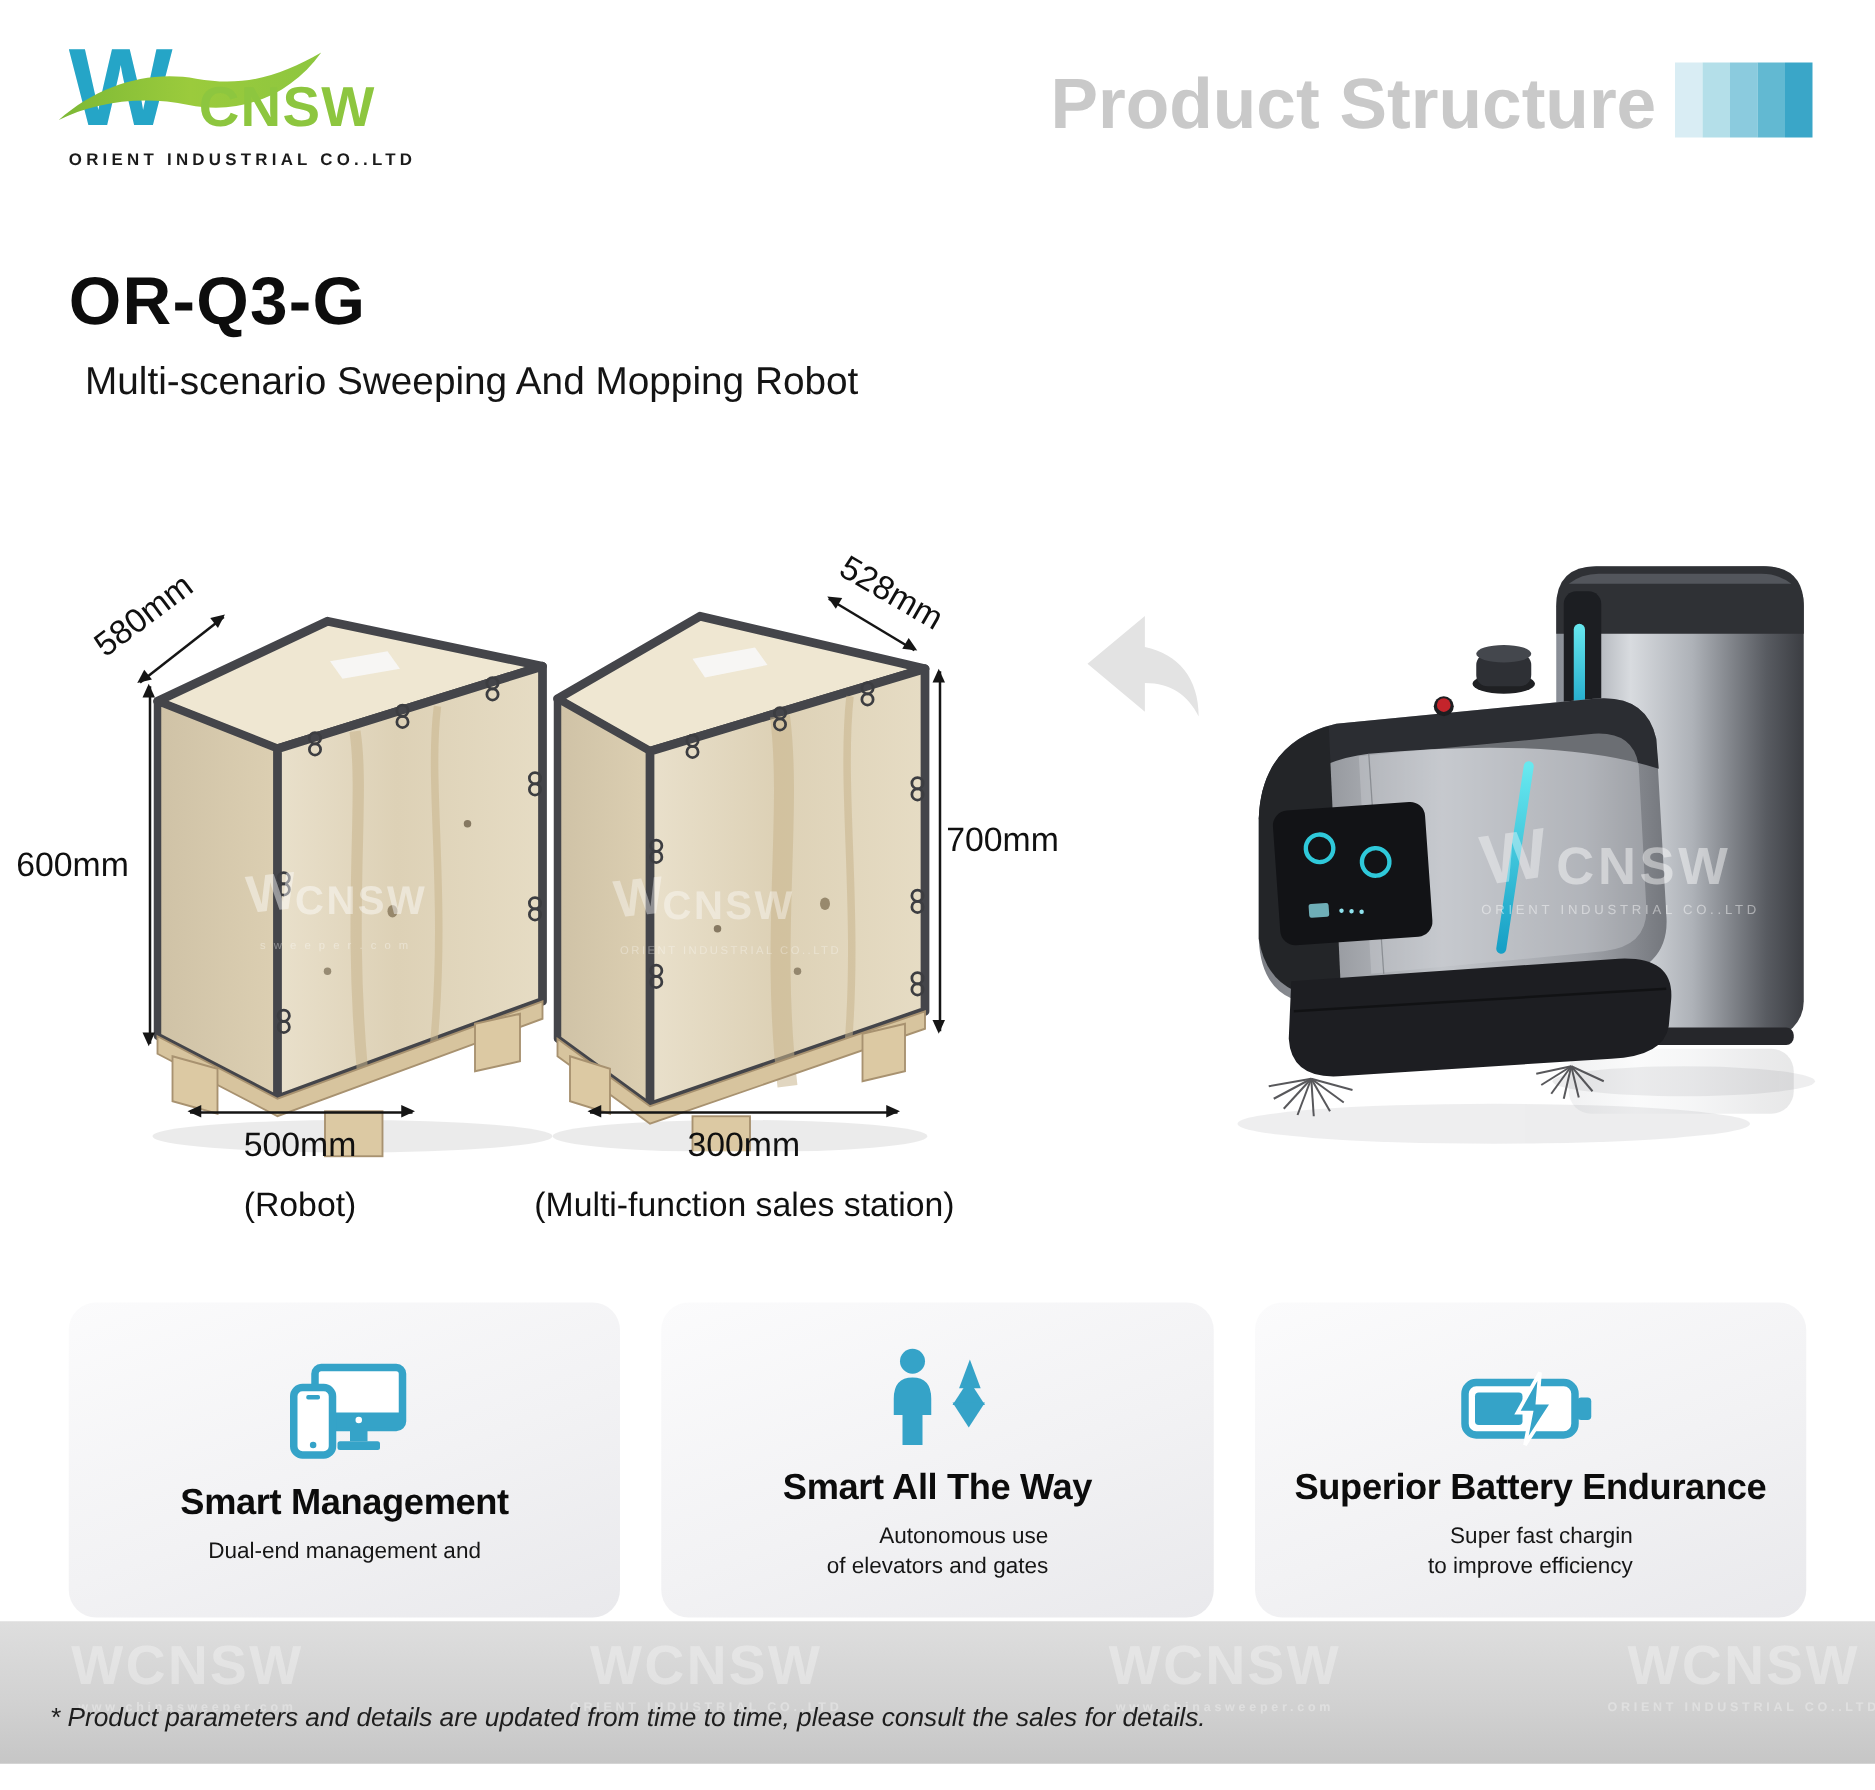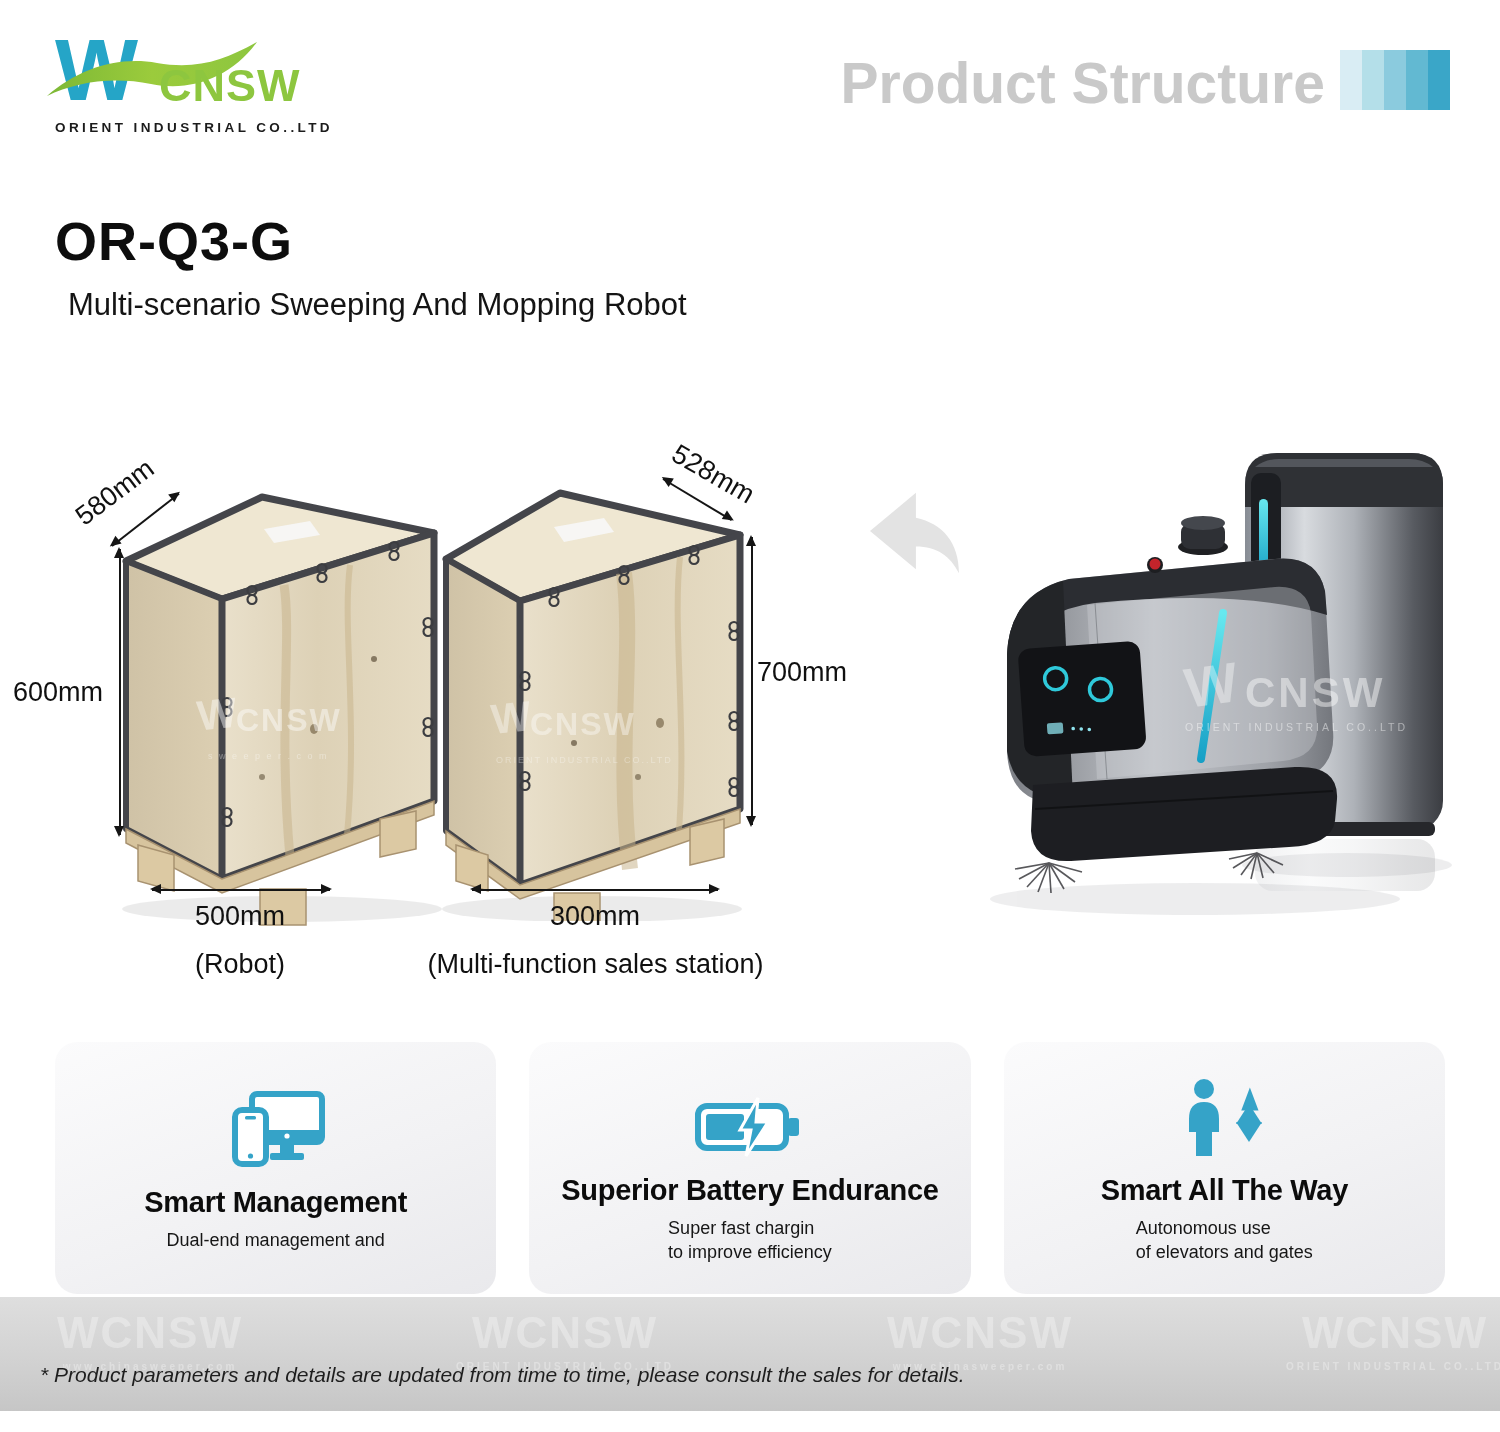--- a/index.html
+++ b/index.html
@@ -38,21 +38,21 @@
   .arrow-v::before{content:"";position:absolute;top:-2px;left:-7px;
     border-left:5.5px solid transparent;border-right:5.5px solid transparent;border-bottom:11px solid #151515;}
   .arrow-v::after{content:"";position:absolute;bottom:-2px;left:-7px;
     border-left:5.5px solid transparent;border-right:5.5px solid transparent;border-top:11px solid #151515;}
   .clip circle{fill:none;stroke:#3c3d41;stroke-width:2.2px;}
   .grain{fill:none;stroke:#c9b48c;opacity:.55;}
   
   .features{display:flex;gap:33px;padding:0 55px;margin-top:23px;}
   .card{flex:1;height:252px;border-radius:22px;box-sizing:border-box;
     background:linear-gradient(160deg,#fbfbfc 0%,#f2f2f4 55%,#e9e9ec 100%);
-    display:flex;flex-direction:column;align-items:center;justify-content:center;text-align:left;}
+    display:flex;flex-direction:column;align-items:center;justify-content:center;text-align:right;}
   .card-icon{height:86px;display:flex;align-items:flex-end;justify-content:center;margin-bottom:16px;}
   .card-title{margin:0;font-size:29px;font-weight:800;color:#0c0c0c;letter-spacing:-.3px;}
   .card-desc{margin:10px 0 0 0;font-size:18px;color:#161616;line-height:1.32;}
   
   .footer{position:relative;height:114px;margin-top:3px;overflow:hidden;
     background:linear-gradient(180deg,#dedede 0%,#d2d2d2 55%,#c6c6c6 100%);padding-left:36px;}
   .footer-note{position:absolute;left:40px;top:50%;transform:translateY(-50%);
     font-size:21px;font-style:italic;color:#1e1e1e;white-space:nowrap;}
   .wm{position:absolute;top:12px;width:330px;color:#ffffff;opacity:.32;text-align:center;pointer-events:none;}
   .wm .wm-brand{font-size:44px;font-weight:800;letter-spacing:2px;line-height:1.1;}
@@ -334,46 +334,46 @@
         <circle cx="24.5" cy="68" r="2.6" fill="#35a3c8"></circle>
       </svg>
     </div>
     <h3 class="card-title">Smart Management</h3>
     <p class="card-desc"><span>Dual-end management and</span><br>
       </p>
   </div>
 
   <div class="card">
     <div class="card-icon">
-      <svg width="112" height="62" viewBox="0 0 112 62">
-        <rect x="4" y="10" width="88" height="42" rx="9" fill="#ffffff" stroke="#35a3c8" stroke-width="6"></rect>
-        <rect x="94" y="22" width="11" height="18" rx="3" fill="#35a3c8"></rect>
-        <rect x="12" y="18" width="38" height="26" rx="3" fill="#35a3c8"></rect>
-        <path d="M64 2 L46 34 h11 L52 60 L74 26 h-12 Z" fill="#35a3c8" stroke="#ffffff" stroke-width="3"></path>
-      </svg>
-    </div>
-    <h3 class="card-title">Superior Battery Endurance</h3>
-    <p class="card-desc"><span>Super fast chargin</span><br>
-      <span>to improve efficiency</span></p>
-  </div>
-
-  <div class="card">
-    <div class="card-icon">
       <svg width="92" height="80" viewBox="0 0 92 80">
         <circle cx="26" cy="11" r="10" fill="#35a3c8"></circle>
         <path d="M26 24 q-15 0 -15 17 v13 h7 v24 h16 v-24 h7 v-13 q0 -17 -15 -17 Z" fill="#35a3c8"></path>
         <path d="M64 30 L79 30 L71.5 10 Z" fill="#35a3c8" transform="translate(0,-2) scale(1.15) translate(-9,0)"></path>
         <path d="M58 12 L84 12 L71 32 Z" fill="#35a3c8" transform="rotate(180 71 22) translate(0,-14)"></path>
         <path d="M58 44 L84 44 L71 64 Z" fill="#35a3c8"></path>
       </svg>
     </div>
     <h3 class="card-title">Smart All The Way</h3>
     <p class="card-desc"><span>Autonomous use</span><br>
       <span>of elevators and gates</span></p>
   </div>
+
+  <div class="card">
+    <div class="card-icon">
+      <svg width="112" height="62" viewBox="0 0 112 62">
+        <rect x="4" y="10" width="88" height="42" rx="9" fill="#ffffff" stroke="#35a3c8" stroke-width="6"></rect>
+        <rect x="94" y="22" width="11" height="18" rx="3" fill="#35a3c8"></rect>
+        <rect x="12" y="18" width="38" height="26" rx="3" fill="#35a3c8"></rect>
+        <path d="M64 2 L46 34 h11 L52 60 L74 26 h-12 Z" fill="#35a3c8" stroke="#ffffff" stroke-width="3"></path>
+      </svg>
+    </div>
+    <h3 class="card-title">Superior Battery Endurance</h3>
+    <p class="card-desc"><span>Super fast chargin</span><br>
+      <span>to improve efficiency</span></p>
+  </div>
 </section>
 
 <footer class="footer">
   <div class="wm" style="left:-15px;">
     <div class="wm-brand">WCNSW</div>
     <div class="wm-sub">www.chinasweeper.com</div>
   </div>
   <div class="wm" style="left:400px;">
     <div class="wm-brand">WCNSW</div>
     <div class="wm-sub">ORIENT INDUSTRIAL CO..LTD</div>

